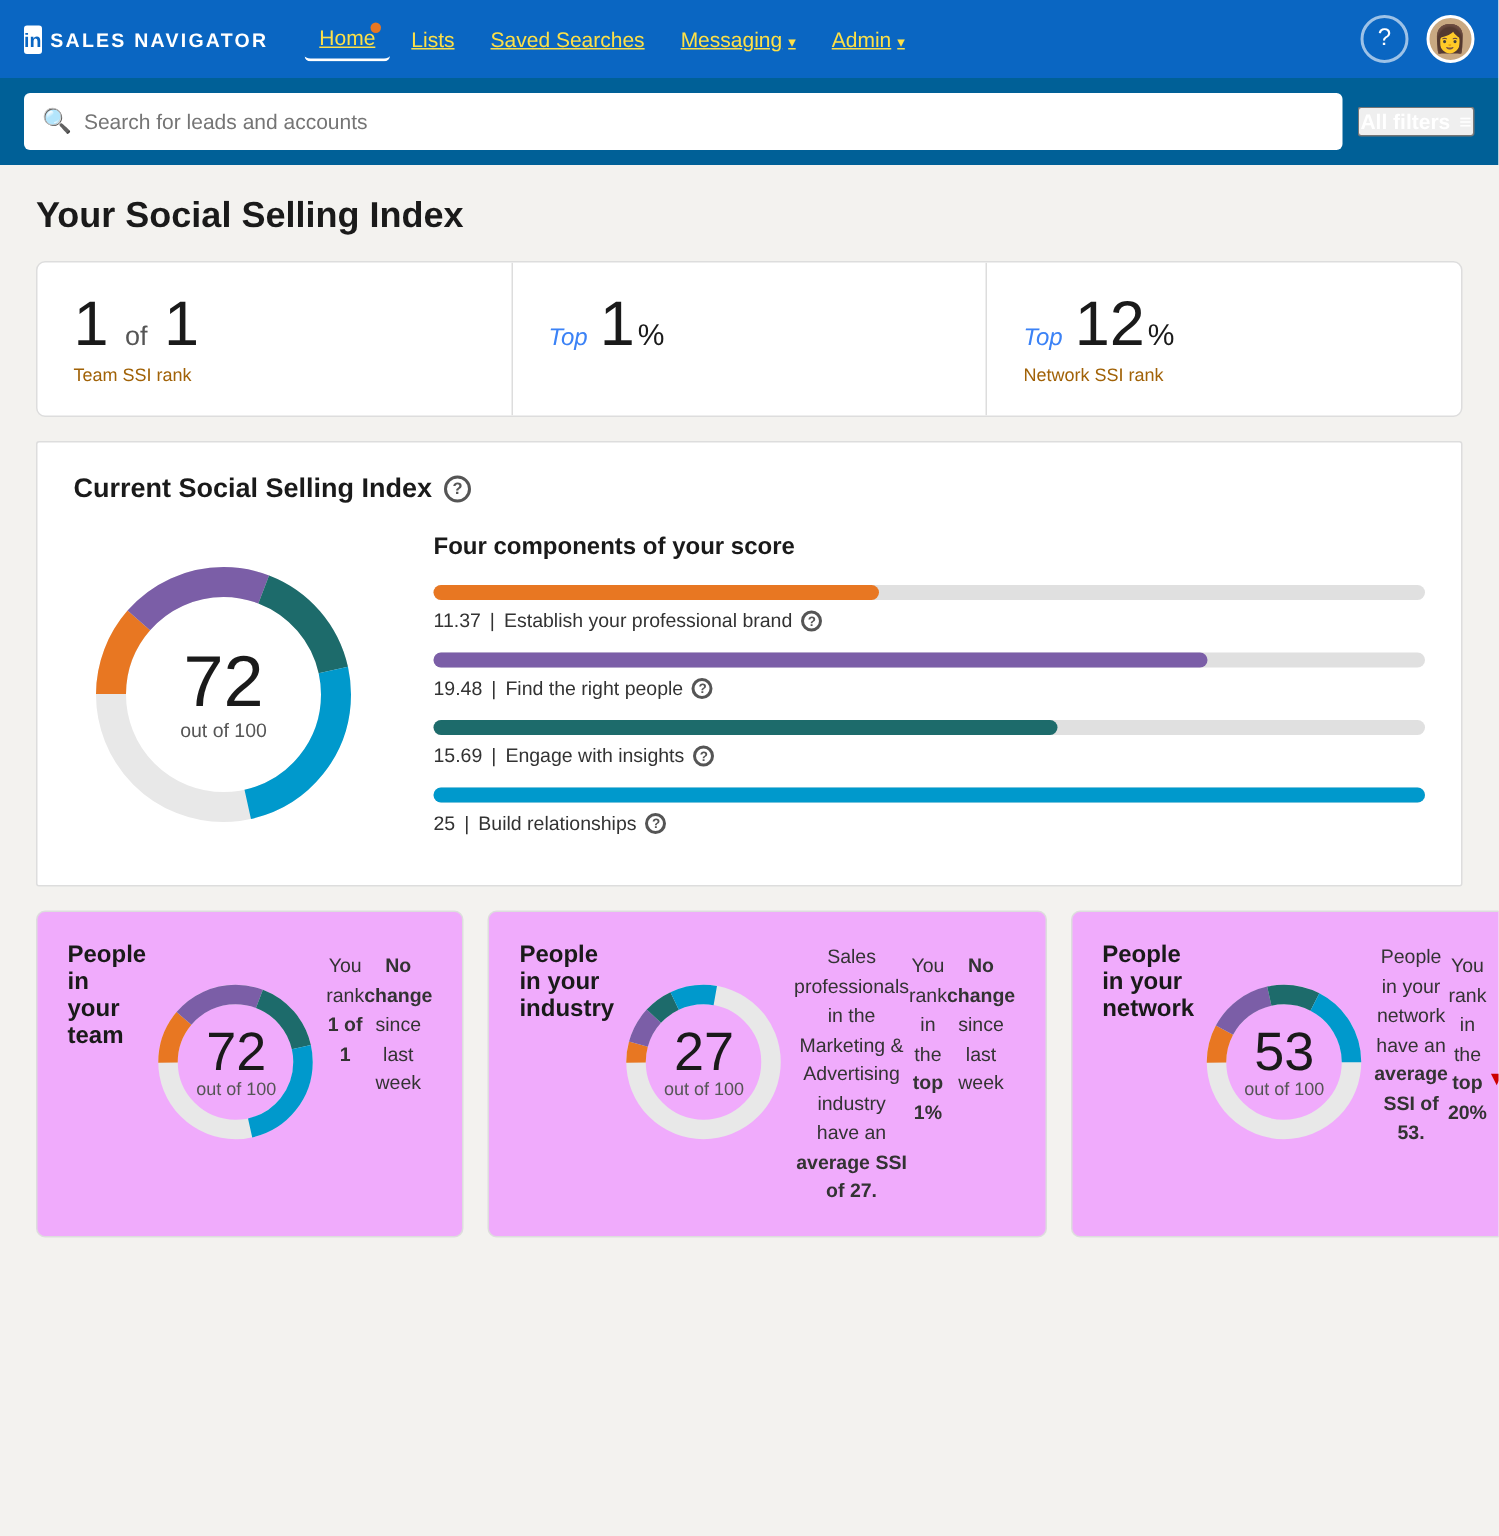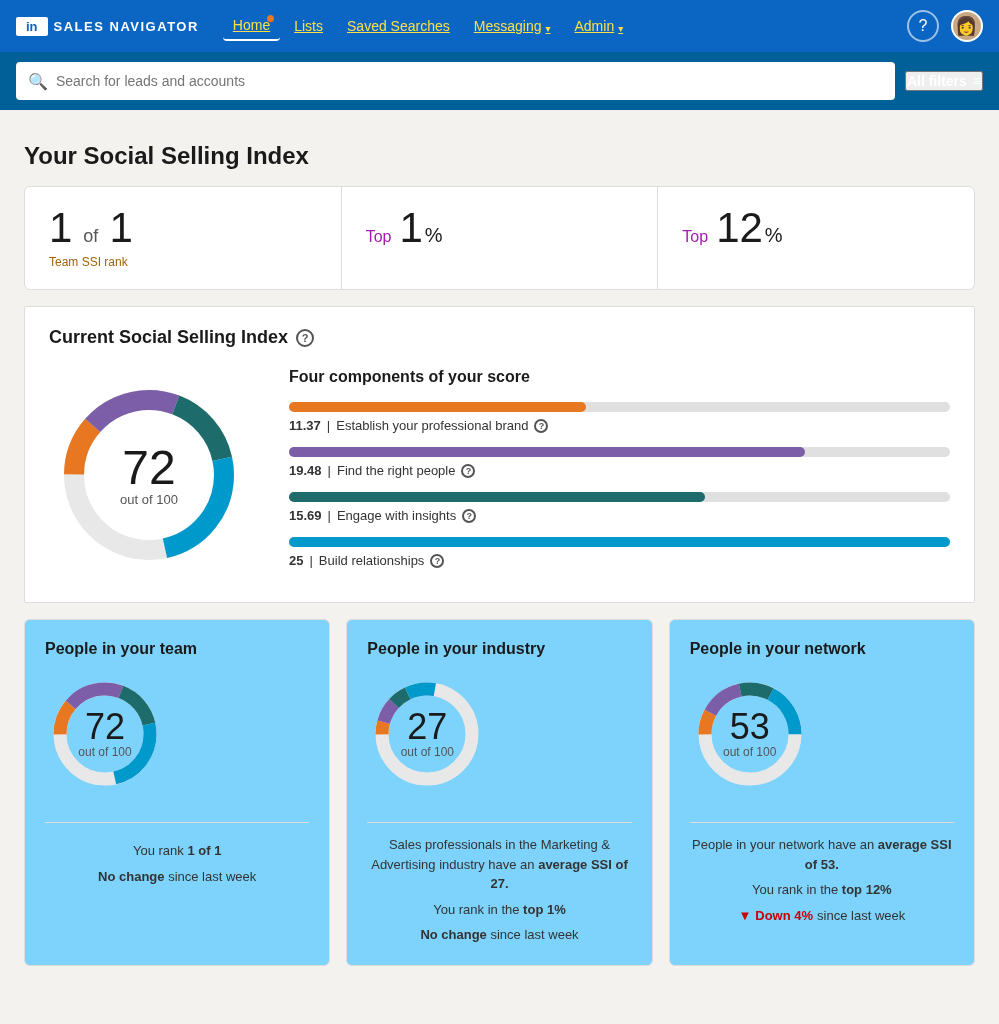--- a/index.html
+++ b/index.html
@@ -1,50 +1,50 @@
 <!DOCTYPE html>
 <html><head>
   <meta charset="utf-8">
   <style>
     * { box-sizing: border-box; margin: 0; padding: 0; }
     body { font-family: -apple-system, BlinkMacSystemFont, 'Segoe UI', Arial, sans-serif; background: #f3f2ef; font-size: 14px; color: #1a1a1a; }
 
     
     .nav { background: #0a66c2; display: flex; align-items: center; padding: 0 16px; height: 52px; gap: 24px; }
     .nav-logo { display: flex; align-items: center; gap: 6px; }
-    .nav-logo-box { background: white; color: #0a66c2; font-weight: 900; font-size: 13px; padding: 2px 10px; border-radius: 2px; }
+    .nav-logo-box { background: white; color: #0a66c2; font-weight: 900; font-size: 13px; padding: 2px 0; border-radius: 2px; }
     .nav-logo-text { color: white; font-weight: 600; font-size: 13px; letter-spacing: 1.5px; text-transform: uppercase; }
     .nav-links { display: flex; gap: 4px; align-items: center; flex: 1; }
     .nav-link { color: #fde047; font-size: 14px; padding: 6px 10px; border-radius: 4px; cursor: pointer; position: relative; text-decoration: underline; }
     .nav-link.active { border-bottom: 2px solid white; }
     .nav-dot { position: absolute; top: 4px; right: 6px; width: 7px; height: 7px; background: #e87722; border-radius: 50%; }
     .nav-dropdown { display: flex; align-items: flex-end; gap: 4px; }
     .nav-right { display: flex; align-items: center; gap: 12px; margin-left: auto; }
     .nav-icon-btn { color: white; cursor: pointer; width: 32px; height: 32px; border-radius: 50%; border: 2px solid rgba(255,255,255,0.6); display: flex; align-items: center; justify-content: center; font-size: 16px; }
     .nav-avatar { width: 32px; height: 32px; border-radius: 50%; background: #c8a882; border: 2px solid white; overflow: hidden; display: flex; align-items: center; justify-content: center; font-size: 18px; }
 
     
     .search-bar { background: #006097; padding: 10px 16px; display: flex; align-items: center; gap: 10px; }
     .search-input-wrap { flex: 1; background: white; border-radius: 4px; display: flex; align-items: center; padding: 0 12px; height: 38px; gap: 8px; }
     .search-input-wrap input { border: none; outline: none; flex: 1; font-size: 14px; color: #555; }
     .all-filters-btn { color: white; font-size: 14px; font-weight: 600; cursor: pointer; display: flex; align-items: center; gap: 6px; white-space: nowrap; }
 
     
-    .main { padding: 32px 24px; max-width: 999px; }
+    .main { padding: 20px 24px; max-width: 999px; }
     .page-title { font-size: 24px; font-weight: 600; margin-bottom: 16px; color: #1a1a1a; }
 
     
     .rank-row { display: flex; gap: 0; margin-bottom: 16px; border: 1px solid #ddd; border-radius: 6px; overflow: hidden; background: white; }
     .rank-card { flex: 1; padding: 20px 24px; border-right: 1px solid #ddd; }
     .rank-card:last-child { border-right: none; }
     .rank-number-row { display: flex; align-items: baseline; gap: 2px; margin-bottom: 6px; }
     .rank-big { font-size: 42px; font-weight: 300; color: #1a1a1a; line-height: 1; }
     .rank-of { font-size: 16px; color: #555; margin: 0 2px; }
     .rank-one { font-size: 42px; font-weight: 300; color: #1a1a1a; line-height: 1; }
-    .rank-top-label { font-size: 16px; color: #a21caf; margin-right: 2px; }
+    .rank-top-label { font-size: 16px; font-style: italic; color: #3b82f6; margin-right: 2px; }
     .rank-pct { font-size: 42px; font-weight: 300; color: #1a1a1a; line-height: 1; }
     .rank-pct-sign { font-size: 20px; color: #1a1a1a; font-weight: 300; }
     .rank-label { font-size: 12px; color: #a16207; }
 
     
     .ssi-section { background: white; border: 1px solid #ddd; border-radius: 2px; padding: 20px 24px; margin-bottom: 16px; }
     .ssi-title { font-size: 18px; font-weight: 600; margin-bottom: 20px; display: flex; align-items: center; gap: 8px; }
     .help-icon { width: 18px; height: 18px; border: 2px solid #555; border-radius: 50%; display: inline-flex; align-items: center; justify-content: center; font-size: 11px; color: #555; font-weight: bold; cursor: pointer; }
     .ssi-body { display: flex; align-items: center; gap: 40px; }
     
@@ -55,25 +55,25 @@
     .donut-score { font-size: 48px; font-weight: 300; color: #1a1a1a; line-height: 1; }
     .donut-label { font-size: 13px; color: #555; }
 
     
     .components { flex: 1; }
     .components-title { font-size: 16px; font-weight: 700; margin-bottom: 16px; }
     .component-row { margin-bottom: 14px; }
     .bar-track { height: 10px; background: #e0e0e0; border-radius: 5px; margin-bottom: 6px; }
     .bar-fill { height: 10px; border-radius: 5px; }
     .component-label { font-size: 13px; color: #333; display: flex; align-items: center; gap: 6px; }
-    .component-value { font-weight: 700; text-align: center; }
+    .component-value { font-weight: 400; text-align: center; }
 
     
     .bottom-row { display: flex; gap: 16px; }
-    .bottom-card { flex: 1; background: #7dd3fc; border: 1px solid #ddd; border-radius: 6px; padding: 20px 20px; display: flex; flex-direction: column; }
+    .bottom-card { flex: 1; background: #f0abfc; border: 1px solid #ddd; border-radius: 6px; padding: 20px 20px; display: flex; flex-direction: row; }
     .bottom-card-title { font-size: 16px; font-weight: 700; margin-bottom: 16px; }
     .bottom-chart-row { display: flex; align-items: center; gap: 16px; margin-bottom: 16px; }
     .bottom-score { font-size: 36px; font-weight: 300; line-height: 1; }
     .bottom-score-sub { font-size: 12px; color: #555; }
     .divider { border: none; border-top: 1px solid #ddd; margin: 12px 0; }
     .bottom-desc { font-size: 13px; color: #333; text-align: center; line-height: 1.5; }
     .bottom-desc strong { font-weight: 700; }
     .down-badge { color: #cc0000; font-size: 13px; display: flex; align-items: center; gap: 4px; justify-content: center; }
     .down-arrow { color: #cc0000; }
 
@@ -143,20 +143,21 @@
         <span class="rank-pct-sign">%</span>
       </div>
     </div>
 
     <div class="rank-card">
       <div class="rank-number-row">
         <span class="rank-top-label">Top</span>
         <span class="rank-pct" style="margin-left:4px;">12</span>
         <span class="rank-pct-sign">%</span>
       </div>
+      <div class="rank-label">Network SSI rank</div>
     </div>
   </div>
 
   <div class="ssi-section">
     <div class="ssi-title">
       <span>Current Social Selling Index</span>
       <span class="help-icon">?</span>
     </div>
     <div class="ssi-body">
 
@@ -305,21 +306,21 @@
             <div class="bottom-score">53</div>
             <div class="bottom-score-sub">out of 100</div>
           </div>
         </div>
       </div>
       <hr class="divider">
       <div class="bottom-desc">
         <span>People in your network have an </span><strong>average SSI of 53.</strong>
       </div>
       <div class="bottom-desc" style="margin-top:6px;">
-        <span>You rank in the </span><strong>top 12%</strong>
+        <span>You rank in the </span><strong>top 20%</strong>
       </div>
       <div class="bottom-desc down-badge" style="margin-top:6px;">
         <span class="down-arrow">▼</span>
         <strong style="color:#cc0000;">Down 4%</strong>
           <span style="color:#333;"> since last week</span>
       </div>
     </div>
 
   </div>
 </div>

